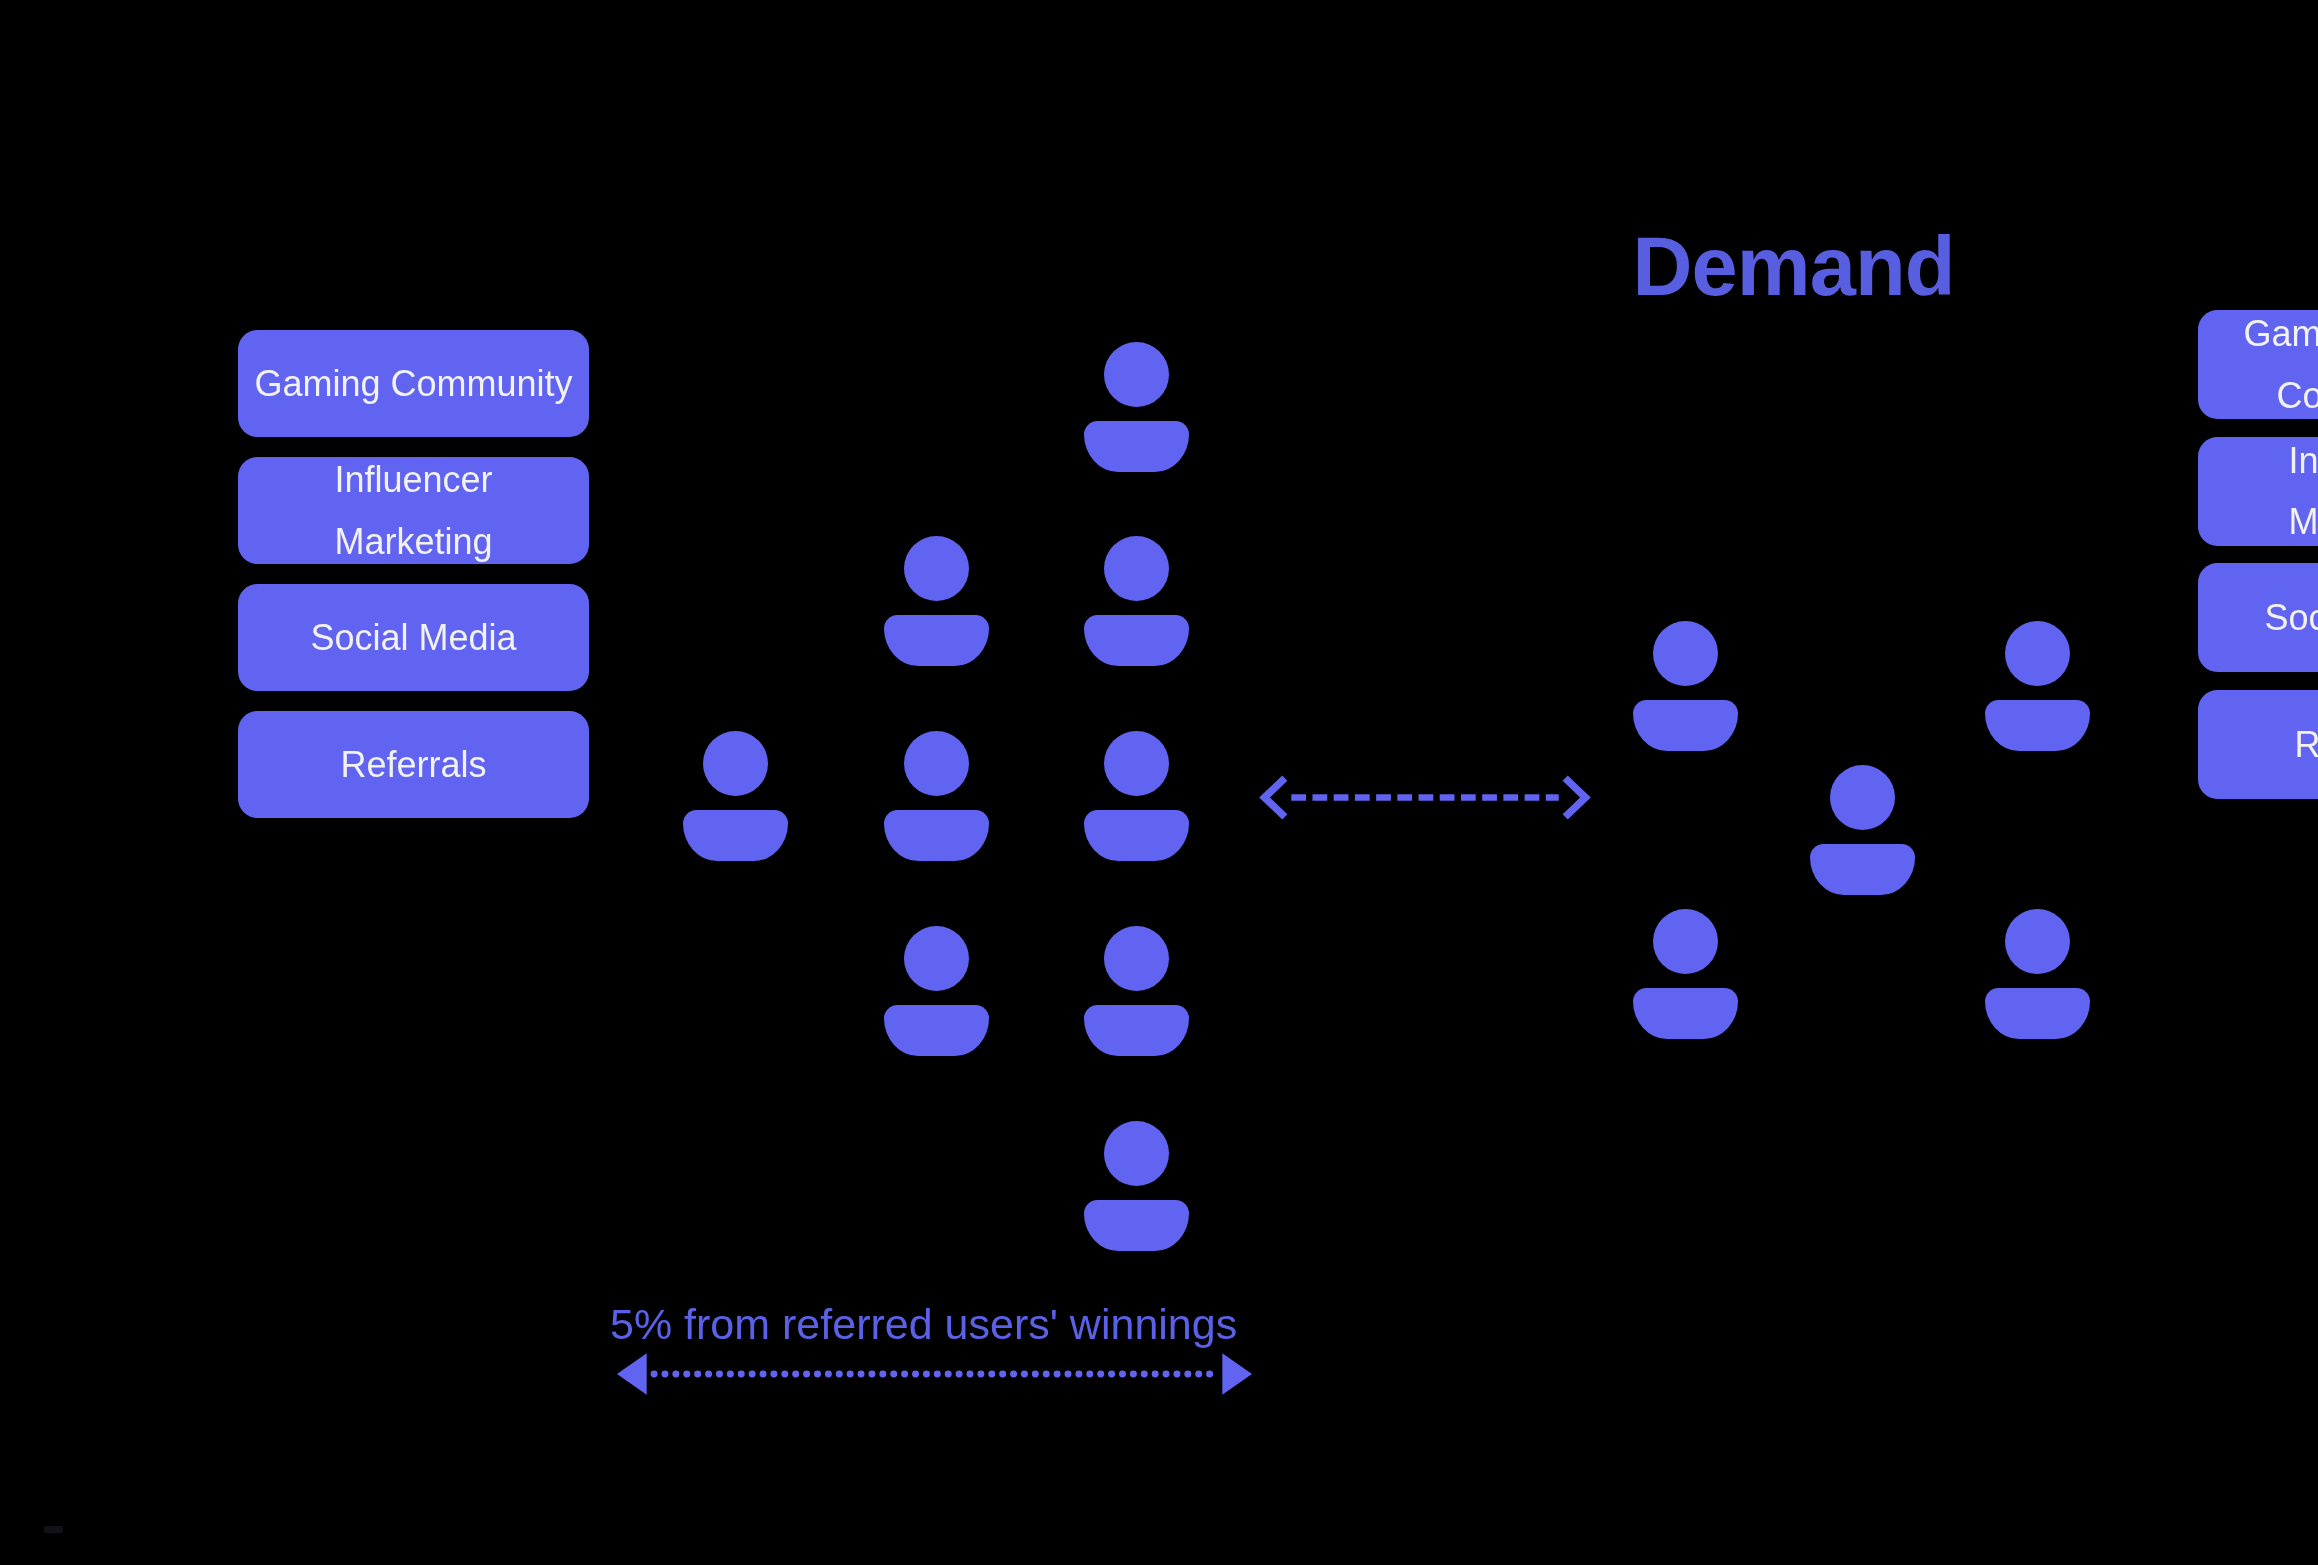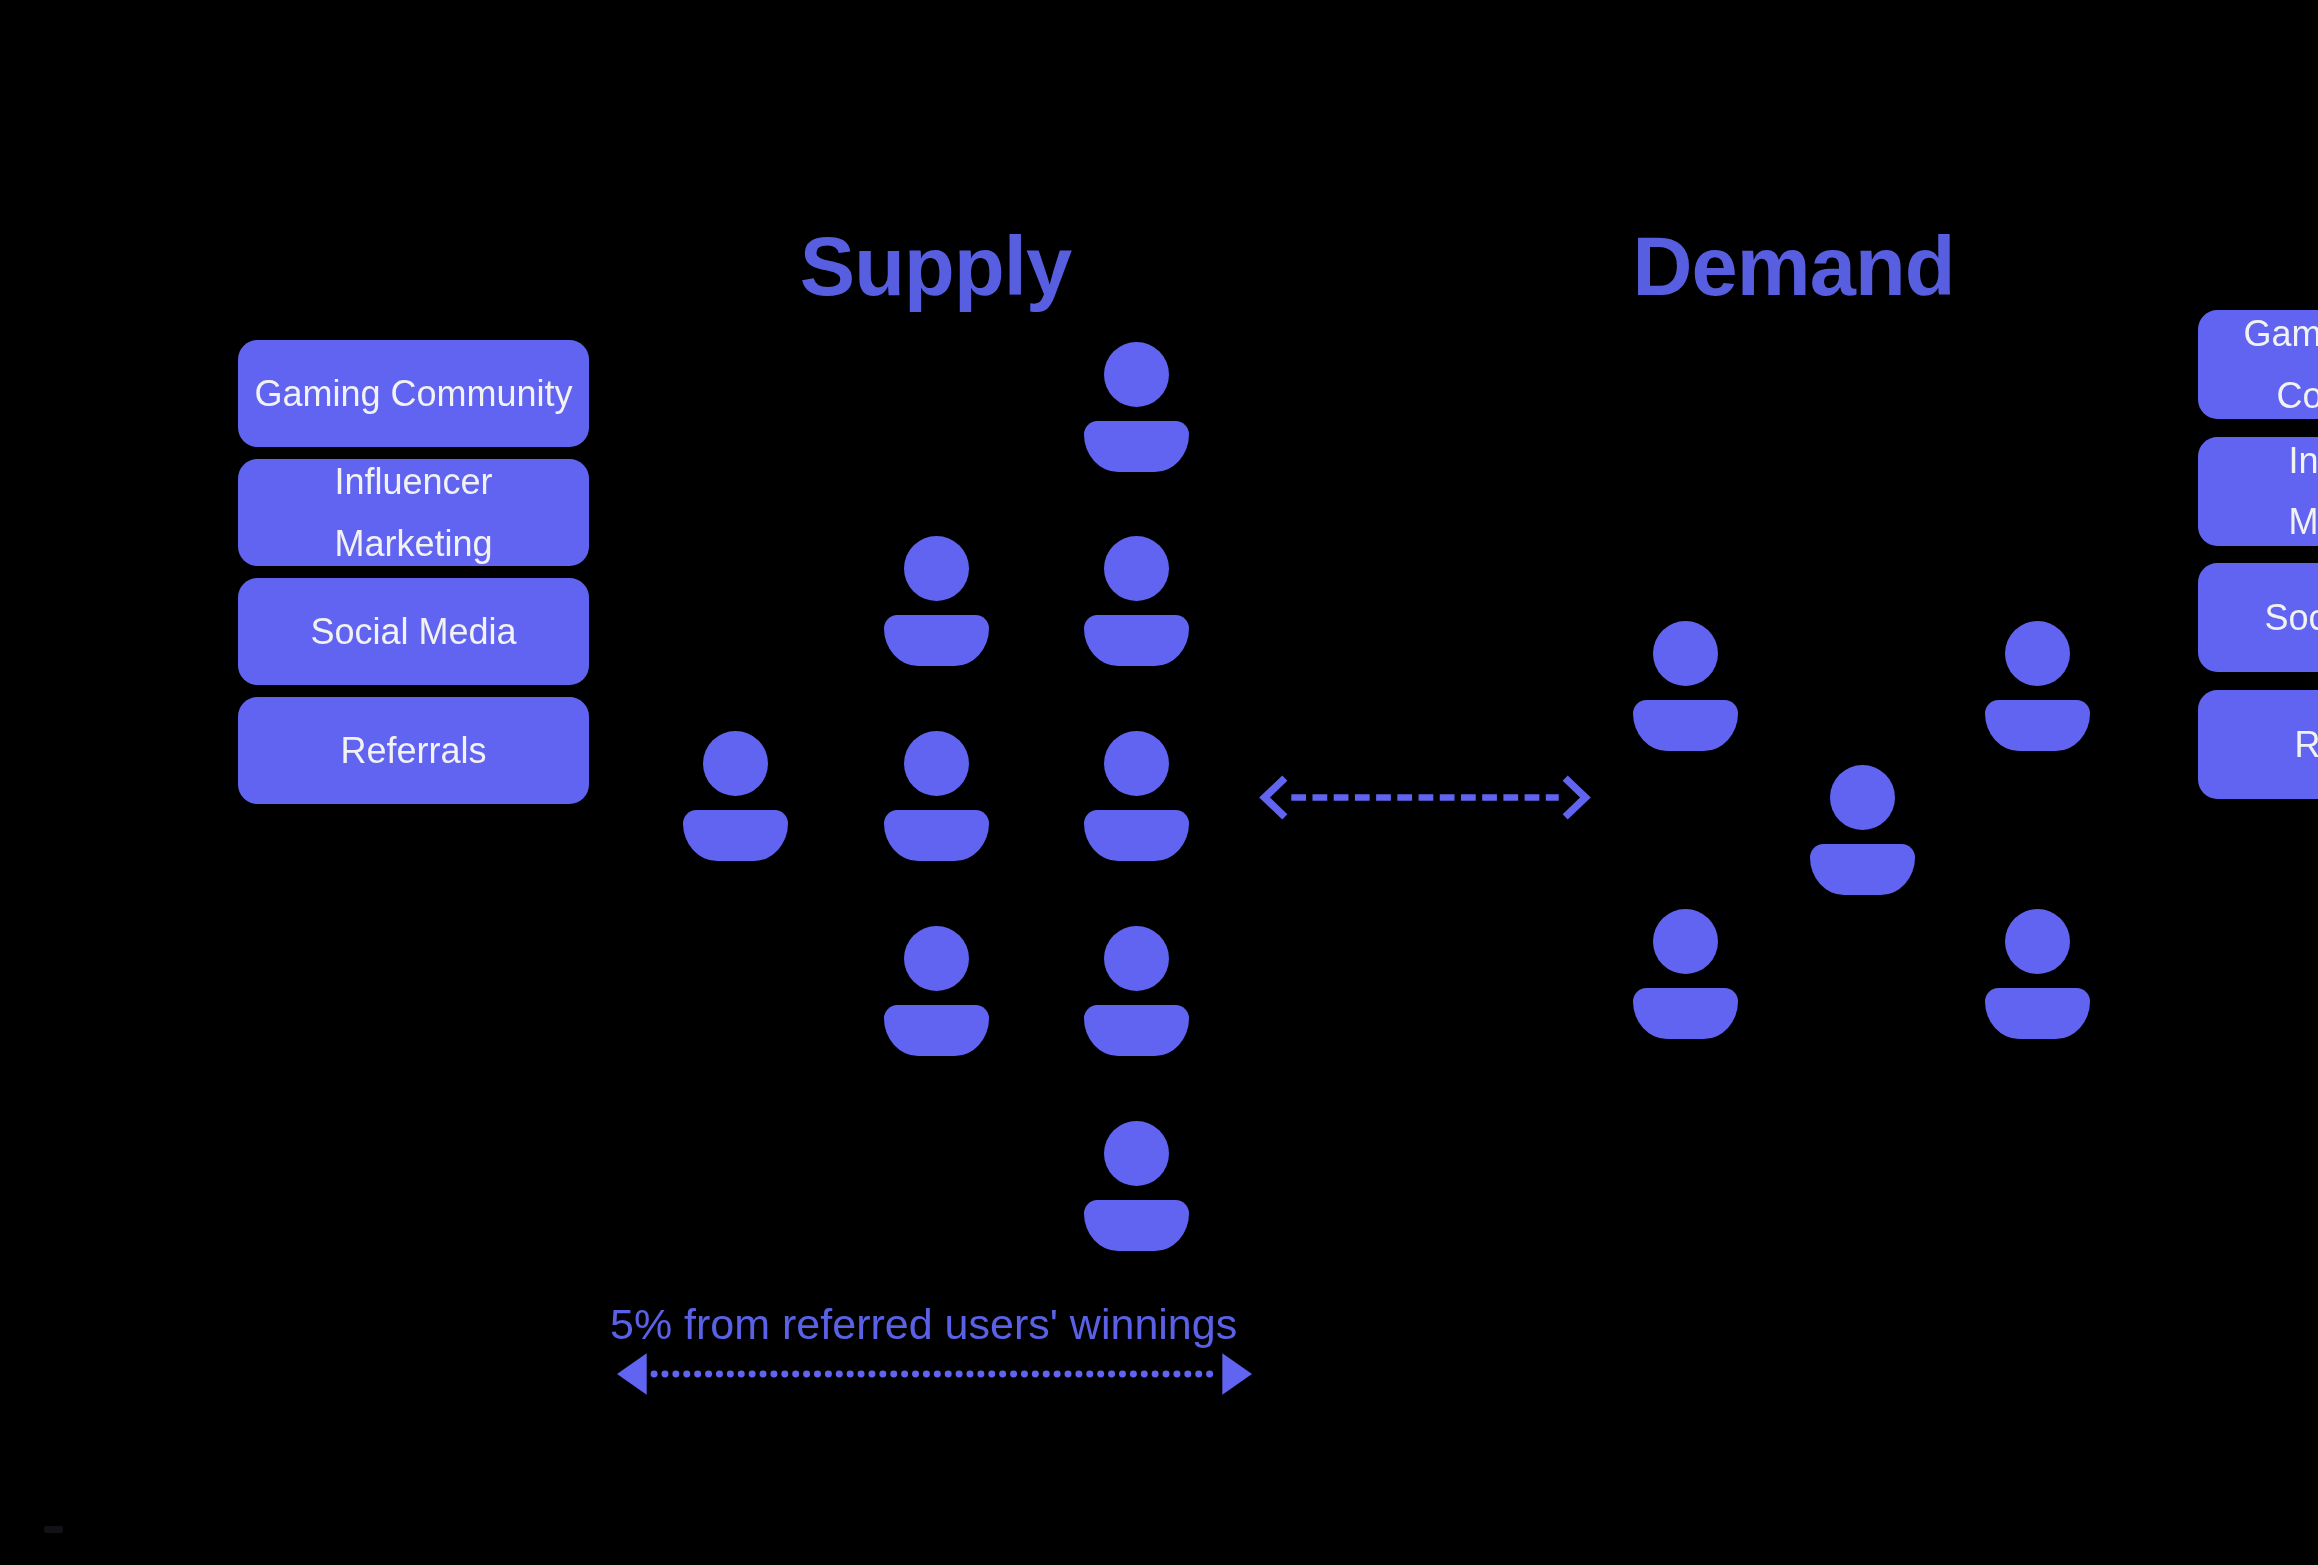--- a/index.html
+++ b/index.html
@@ -30,21 +30,21 @@
     color: var(--title-color, #585EE0);
   }
   #supply-title { left: 611px; }
   #demand-title { left: 1469px; }
 
   .panel {
     position: absolute;
     display: flex;
     flex-direction: column;
   }
-  #supply-panel { left: 238px;  top: 340px; width: 351px; gap: 12px; }
+  #supply-panel { left: 238px;  top: 330px; width: 351px; gap: 20px; }
   #demand-panel { left: 2198px; top: 310px; width: 339px; gap: 17.6px; }
 
   .chip {
     height: 107px;
     border-radius: 19.5px;
     background: var(--accent, #6164F0);
     display: flex;
     align-items: center;
     justify-content: center;
     box-sizing: border-box;
@@ -103,21 +103,20 @@
     width: 18.5px; height: 7.4px;
     background: #121216;
     border-radius: 1.9px;
   }
 </style>
 </head>
 <body>
 
 <div class="stage">
 
-  <div class="title" id="supply-title">Supply</div>
   <div class="title" id="demand-title">Demand</div>
 
   <div class="panel" id="supply-panel">
     <div class="chip">
       <span>Gaming Community</span>
     </div>
     <div class="chip">
       <span>Influencer
 Marketing</span>
     </div>

